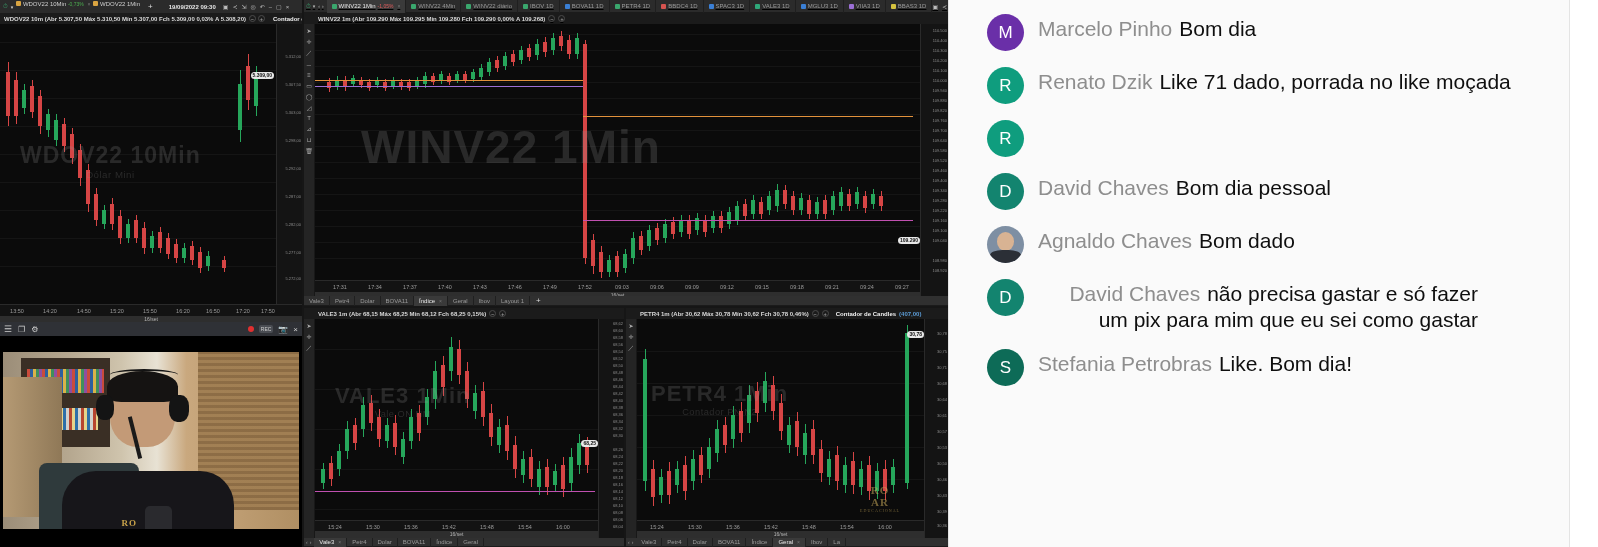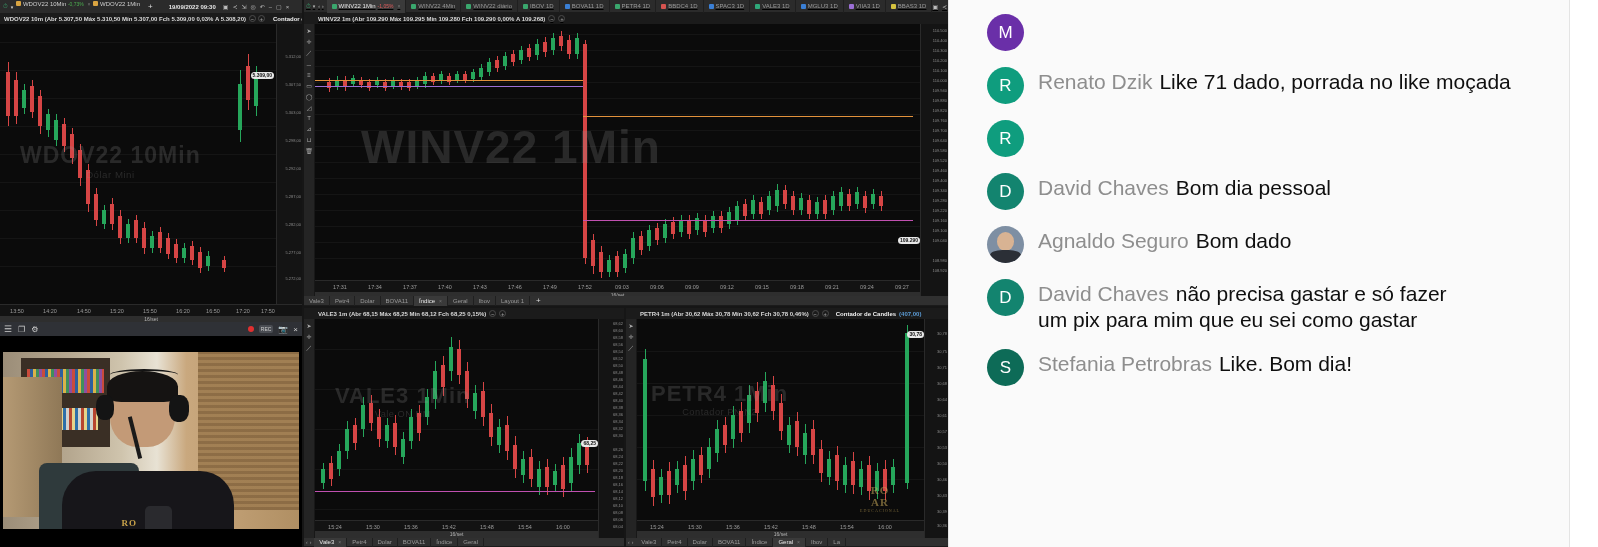--- a/index.html
+++ b/index.html
@@ -1388,20 +1388,23 @@
   <div class="chat">
     <div class="chat-frame">
 
 
       <div class="chat-list">
 
         <div class="msg">
           <div class="avatar" style="background:#6a2fa8;">
               <span>M</span>
             </div>
+          <div class="msg-text">
+            <span class="author">Marcelo Pinho</span><span>Bom dia</span>
+          </div>
         </div>
 
         <div class="msg">
           <div class="avatar" style="background:#0f9d7e;">
               <span>R</span>
             </div>
           <div class="msg-text">
             <span class="author">Renato Dzik</span><span>Like 71 dado, porrada no like moçada</span>
           </div>
         </div>
@@ -1421,29 +1424,29 @@
             <span class="author">David Chaves</span><span>Bom dia pessoal</span>
           </div>
         </div>
 
         <div class="msg">
           <div class="avatar photo p2">
             <span class="ph-head"></span>
             <span class="ph-body"></span>
           </div>
           <div class="msg-text">
-            <span class="author">Agnaldo Seguro</span><span>Bom dado</span>
+            <span class="author">Agnaldo Chaves</span><span>Bom dado</span>
           </div>
         </div>
 
         <div class="msg">
           <div class="avatar" style="background:#13846f;">
               <span>D</span>
             </div>
-          <div class="msg-text" style="max-width:440px;">
+          <div class="msg-text" style="max-width:440px;text-align:right;">
             <span class="author">David Chaves</span><span>não precisa gastar e só fazer um pix para mim que eu sei como gastar</span>
           </div>
         </div>
 
         <div class="msg">
           <div class="avatar" style="background:#0d6b57;">
               <span>S</span>
             </div>
           <div class="msg-text">
             <span class="author">Stefania Petrobras</span><span>Like. Bom dia!</span>

